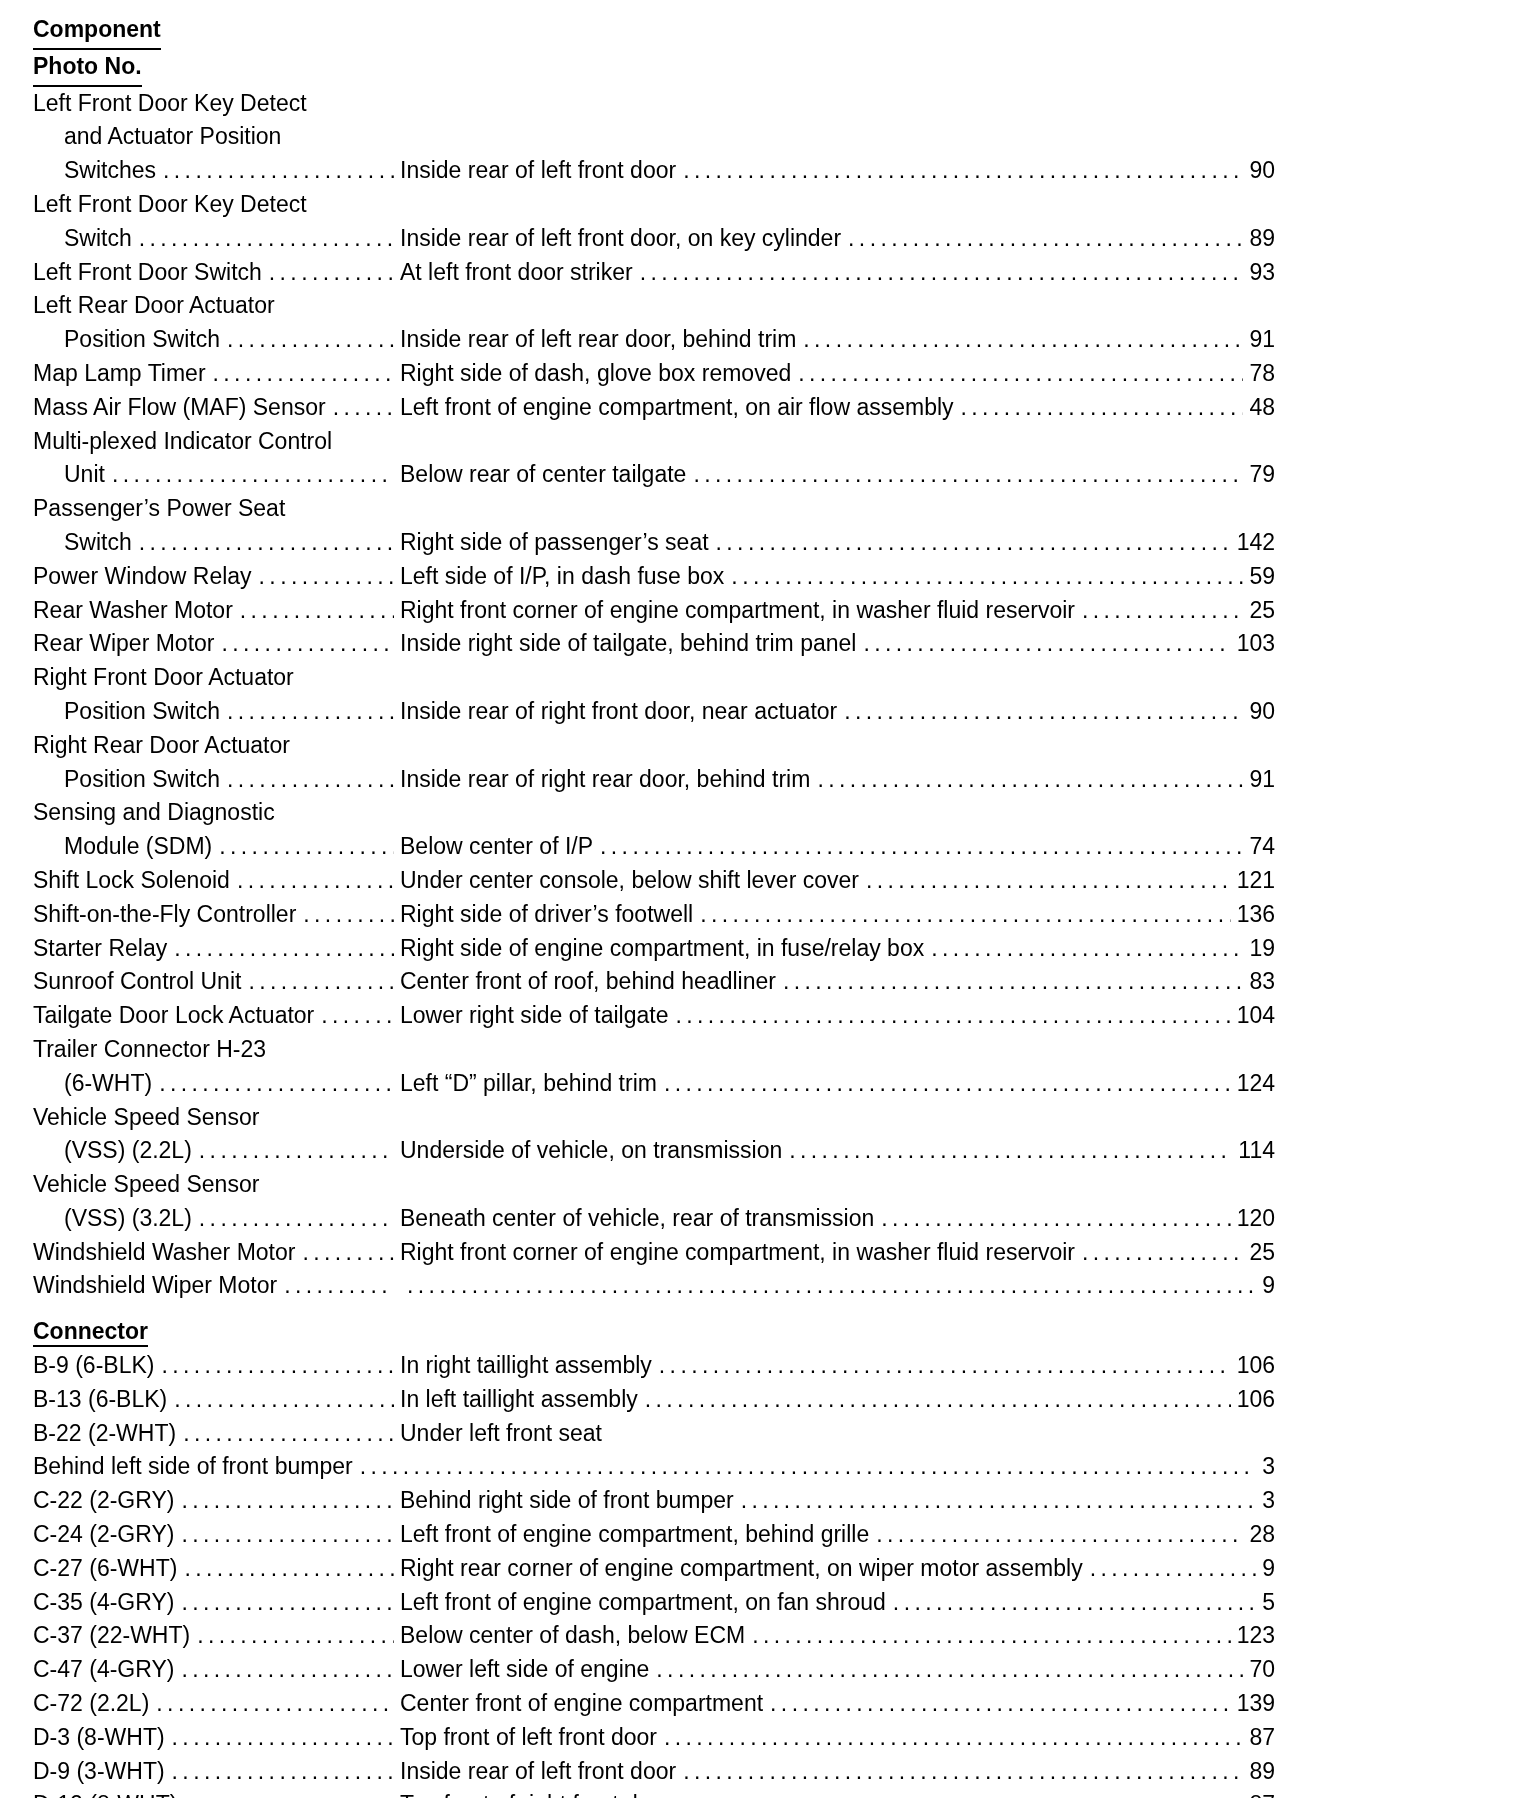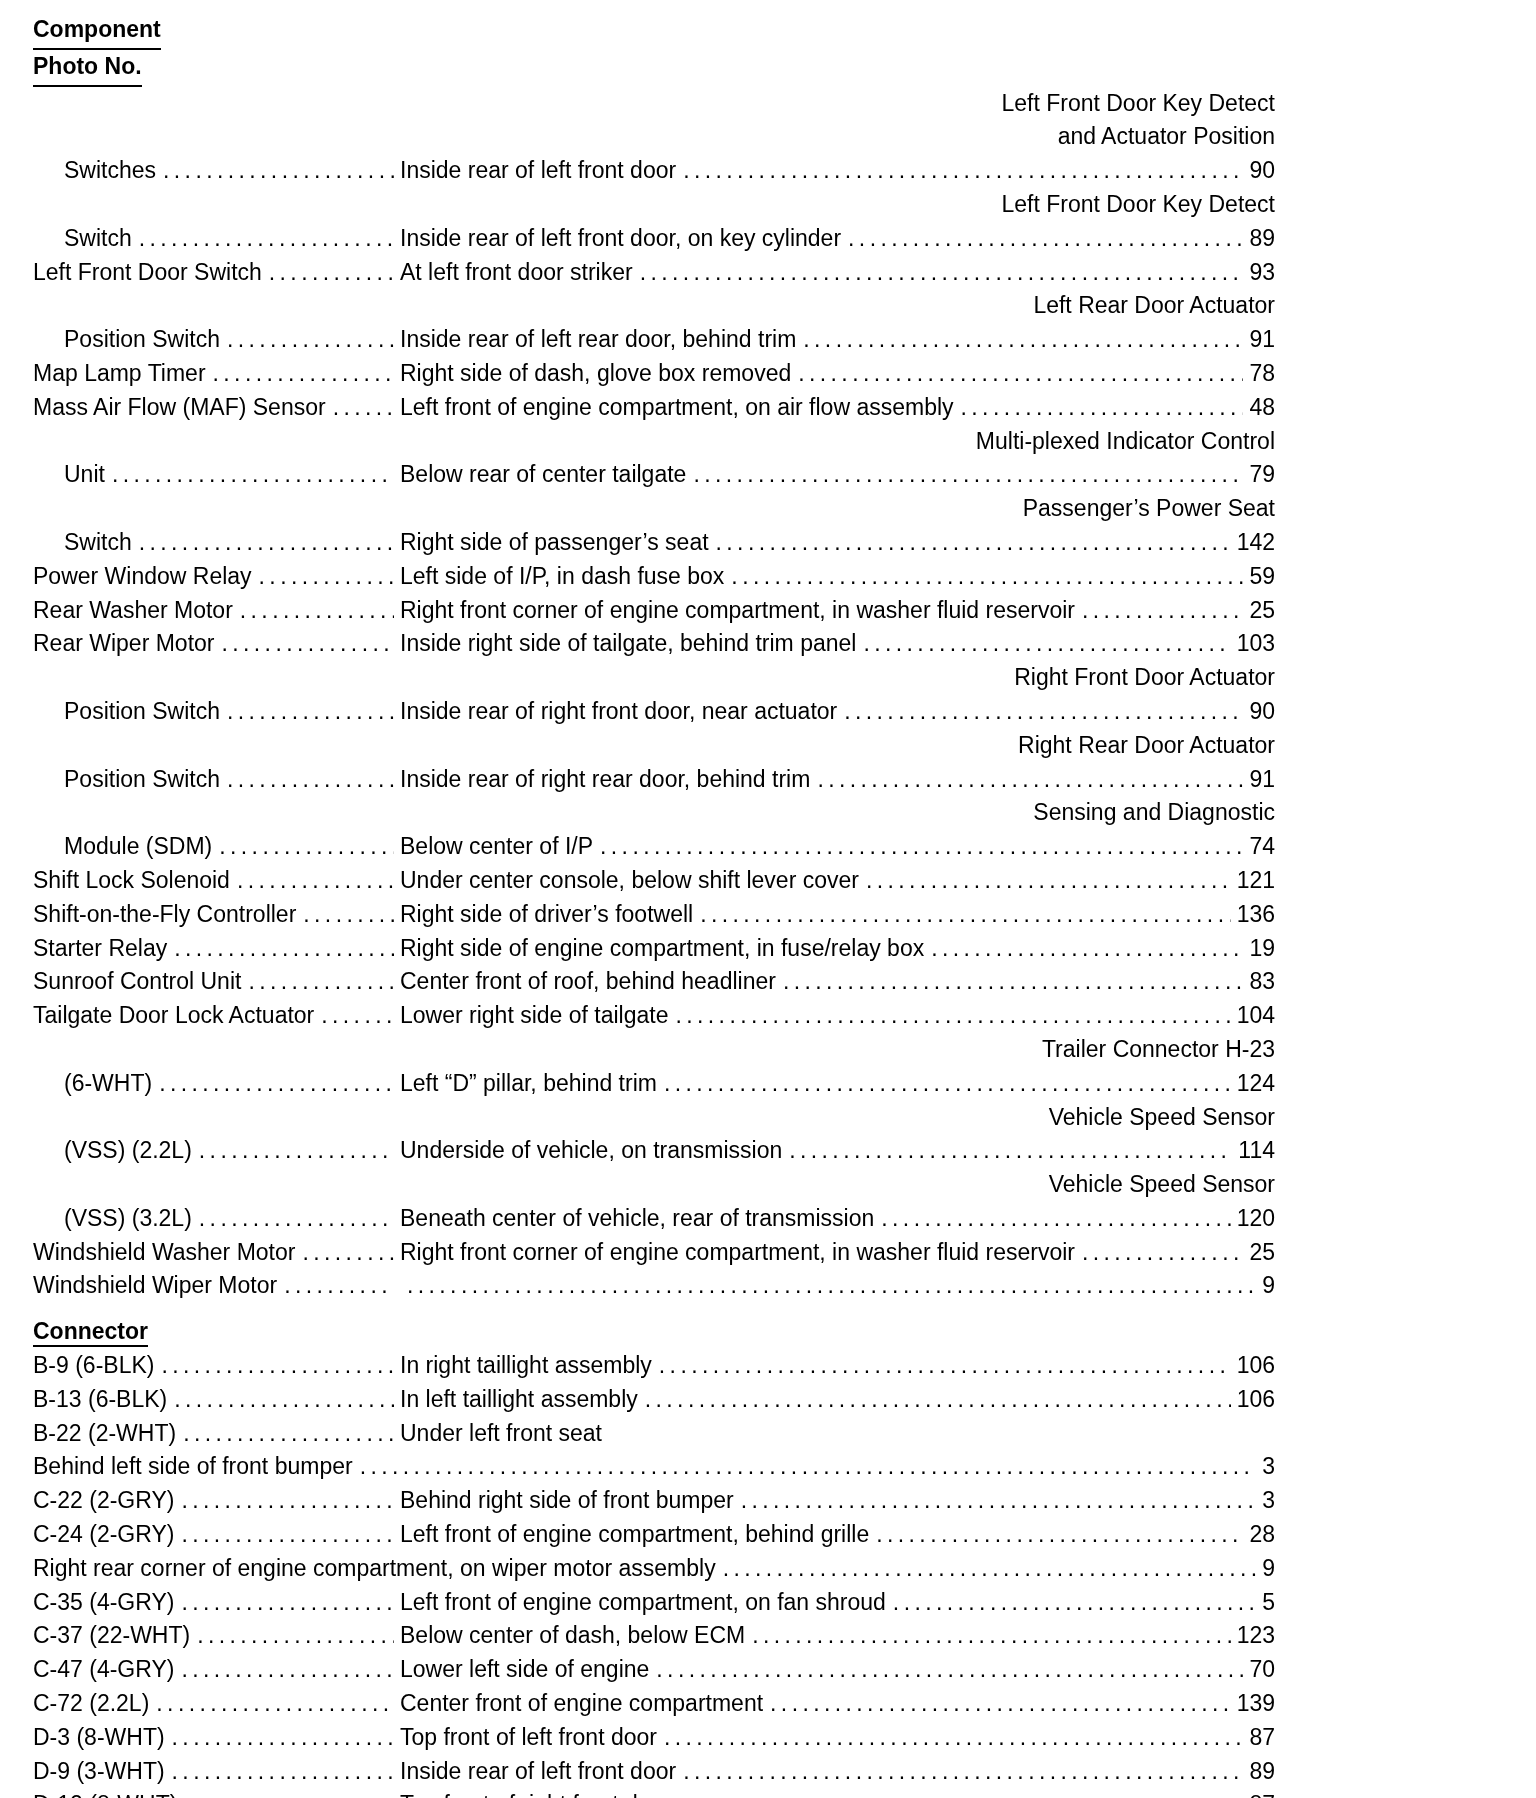--- a/index.html
+++ b/index.html
@@ -27,21 +27,21 @@
     font-weight: 700;
     border-bottom: 2px solid #000;
     padding-bottom: 1px;
     white-space: nowrap;
   }
   .section-heading {
     line-height: 33.8px;
     margin-top: 12px;
   }
   .entry { line-height: 33.8px; }
-  .name-line { white-space: nowrap; text-align: right; }
+  .name-line { white-space: nowrap; }
   .name-line.indent { padding-left: 31px; }
   .main-line {
     display: flex;
     align-items: center;
   }
   .name-cell {
     flex: 0 0 367px;
     width: 367px;
     display: flex;
     align-items: baseline;
@@ -403,20 +403,24 @@
             <span class="txt">C-24 (2-GRY)</span>
             <span class="leader" aria-hidden="true"></span>
           </div>
           <span class="txt">Left front of engine compartment, behind grille</span>
           <span class="leader" aria-hidden="true"></span>
           <span class="photo">28</span>
         </div>
       </div>
       <div class="entry">
         <div class="main-line">
+          <div class="name-cell">
+            <span class="txt">C-27 (6-WHT)</span>
+            <span class="leader" aria-hidden="true"></span>
+          </div>
           <span class="txt">Right rear corner of engine compartment, on wiper motor assembly</span>
           <span class="leader" aria-hidden="true"></span>
           <span class="photo">9</span>
         </div>
       </div>
       <div class="entry">
         <div class="main-line">
           <div class="name-cell">
             <span class="txt">C-35 (4-GRY)</span>
             <span class="leader" aria-hidden="true"></span>

